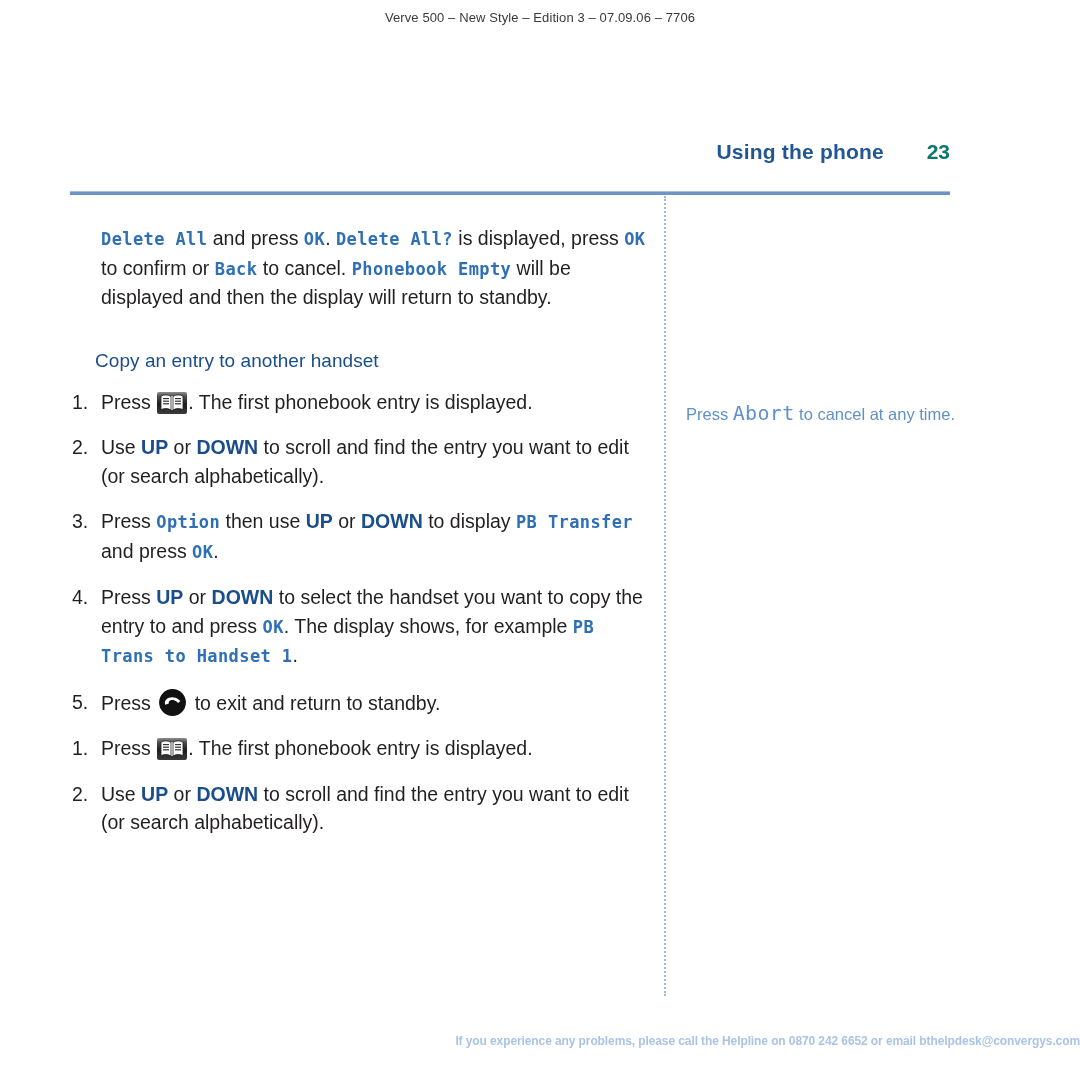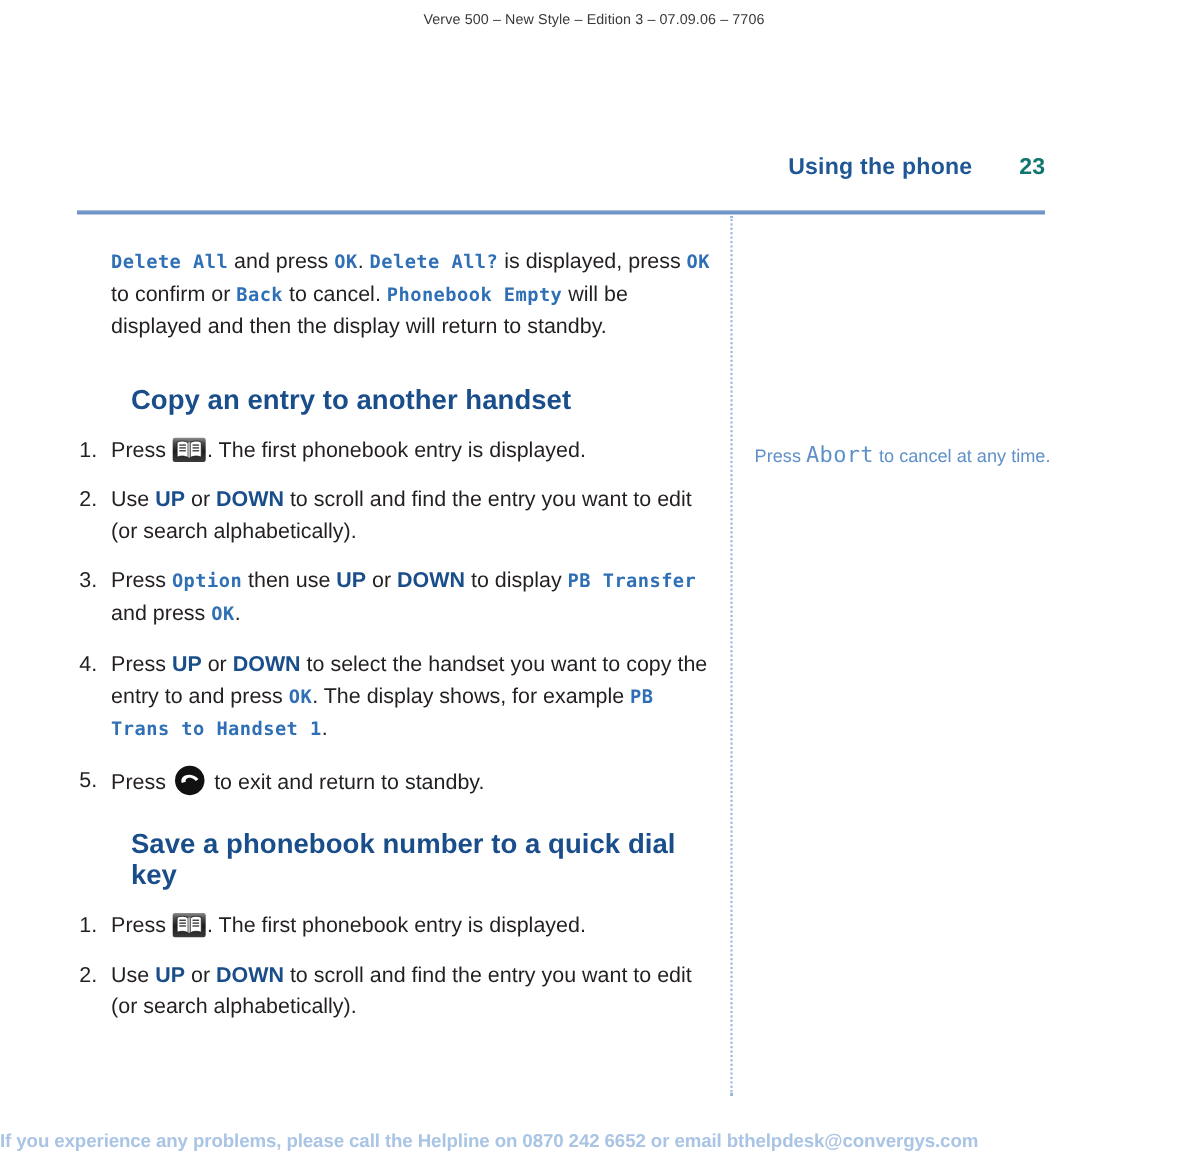--- a/index.html
+++ b/index.html
@@ -82,24 +82,24 @@
   }
 
   .body-para {
     font-size: 19.5px;
     line-height: 28.5px;
     color: #231f20;
     margin: 0 0 16px 31px;
   }
 
   .section-heading {
-    font-size: 25px;
-    font-weight: bold;
+    font-size: 19px;
+    font-weight: normal;
     color: #1a4e8a;
-    margin: 28px 0 16px 49px;
+    margin: 28px 0 16px 25px;
     letter-spacing: 0.05px;
   }
   .section-heading.first { margin-top: 38px; }
 
   .intro-para {
     font-size: 19.5px;
     line-height: 28.5px;
     color: #231f20;
     margin: 0 0 18px 31px;
   }
@@ -176,22 +176,22 @@
     color: #5f90c8;
     letter-spacing: 0.3px;
   }
 
   
   .footer {
     position: absolute;
     bottom: 20px;
     left: 0;
     width: 1080px;
-    text-align: left;
-    font-size: 17px;
+    text-align: right;
+    font-size: 12px;
     font-weight: bold;
     color: #a9c4e4;
     letter-spacing: -0.1px;
   }
 </style>
 </head>
 <body>
 
 <div class="running-header">Verve 500 – New Style – Edition 3 – 07.09.06 – 7706</div>
 
@@ -239,21 +239,20 @@
     </li>
 
     <li>
       <span class="num">5.</span><span>Press </span><span class="icon-endcall"><svg width="29" height="29" viewBox="0 0 29 29" xmlns="http://www.w3.org/2000/svg">
             <circle cx="14.5" cy="14.5" r="13.4" fill="#111111"></circle>
             <path d="M7.2 16.8 C6.2 14.0 7.6 11.3 10.3 10.1 C13.6 8.6 17.8 9.4 20.6 11.6 L22.4 13.1 L20.1 15.0 L18.6 13.6 C16.7 12.0 14.2 11.5 12.3 12.4 C10.9 13.1 10.4 14.3 10.9 15.6 Z" fill="#ffffff"></path>
           </svg></span><span> to exit and return to standby.</span>
     </li>
   </ol>
 
-  <h2 class="section-heading">Save a phonebook number to a quick dial key</h2>
 
 
   <ol class="steps">
     <li>
       <span class="num">1.</span><span>Press </span><span class="icon-phonebook"><svg width="24" height="18" viewBox="0 0 24 18" xmlns="http://www.w3.org/2000/svg">
             <path d="M1 2 C4 0.5 8 0.5 11 2.4 L11 16 C8 14.2 4 14.2 1 15.6 Z" fill="#ffffff" stroke="#222" stroke-width="0.8"></path>
             <path d="M23 2 C20 0.5 16 0.5 13 2.4 L13 16 C16 14.2 20 14.2 23 15.6 Z" fill="#ffffff" stroke="#222" stroke-width="0.8"></path>
             <g fill="#333">
               <rect x="3" y="4" width="6" height="1.2"></rect>
               <rect x="3" y="6.6" width="6" height="1.2"></rect>

